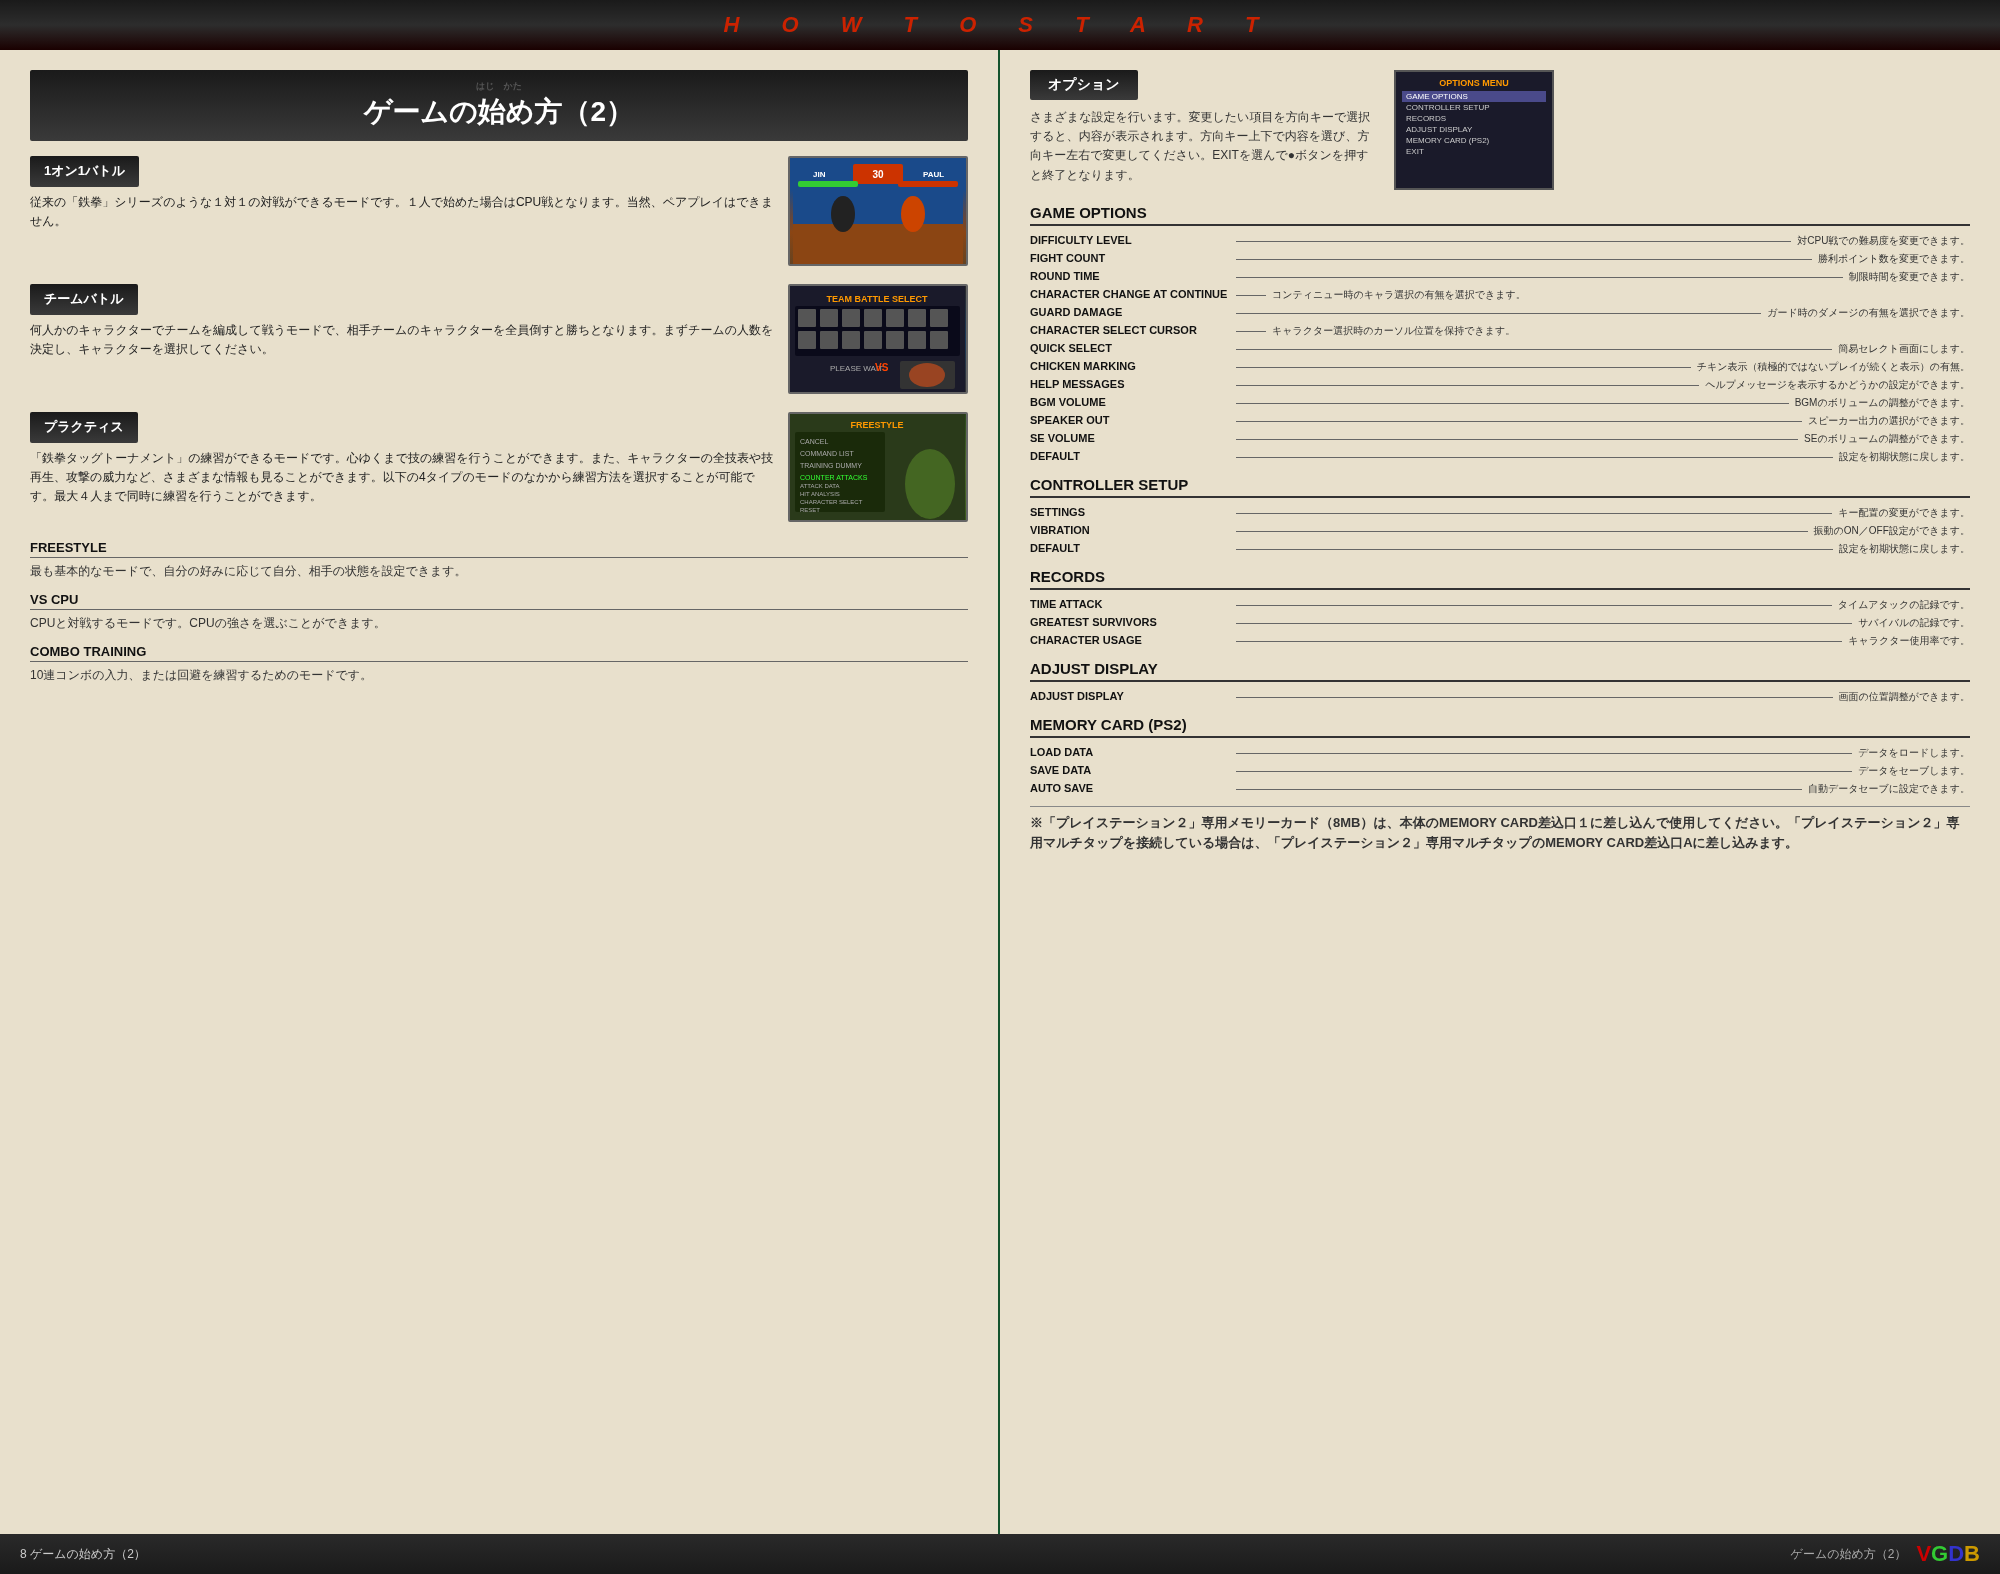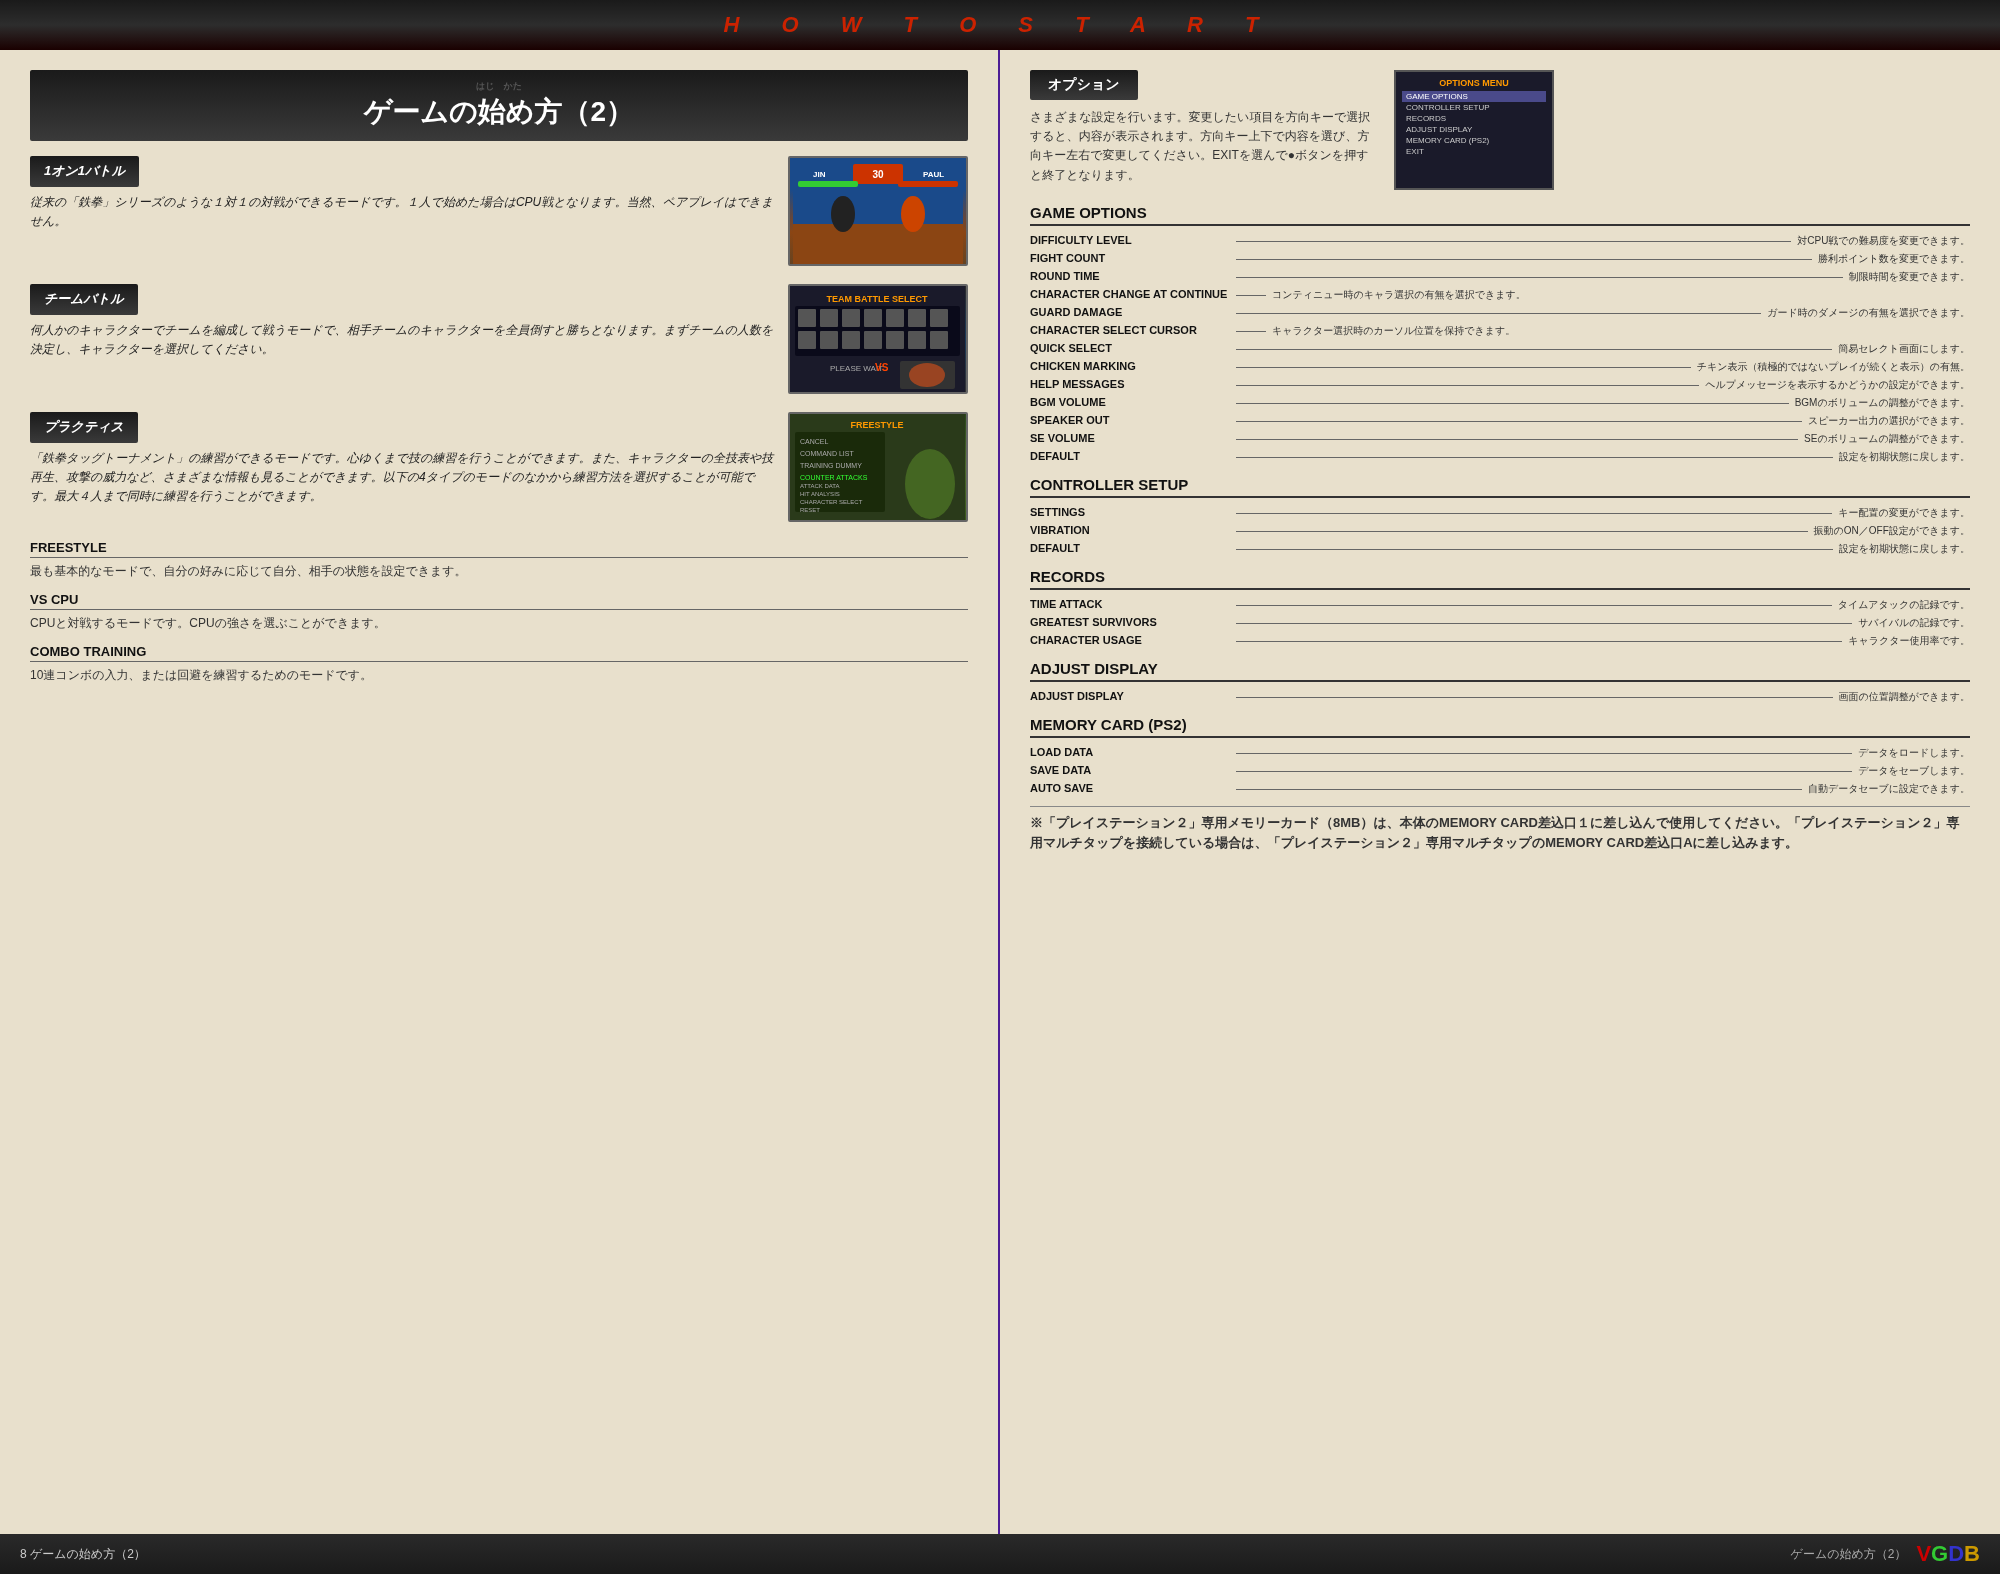--- a/index.html
+++ b/index.html
@@ -35,21 +35,21 @@
       display: flex;
       width: 100%;
       height: calc(100% - 50px - 40px);
     }
 
     
     .left-panel {
       width: 50%;
       background: #e8e0cc;
       padding: 20px 30px;
-      border-right: 2px solid #4c1d95;
+      border-right: 2px solid #14532d;
       overflow: hidden;
     }
 
     
     .right-panel {
       width: 50%;
       background: #e8e0cc;
       padding: 20px 30px;
       overflow: hidden;
     }
@@ -71,21 +71,20 @@
       display: flex;
       margin-bottom: 18px;
       gap: 12px;
       align-items: flex-start;
     }
     .section-text {
       flex: 1;
       font-size: 12px;
       color: #222;
       line-height: 1.6;
-      font-style: italic;
     }
     .section-label {
       background: linear-gradient(180deg, #1a1a1a, #3a3a3a);
       color: white;
       padding: 5px 14px;
       font-size: 13px;
       font-weight: bold;
       display: inline-block;
       margin-bottom: 6px;
       border-radius: 2px;

